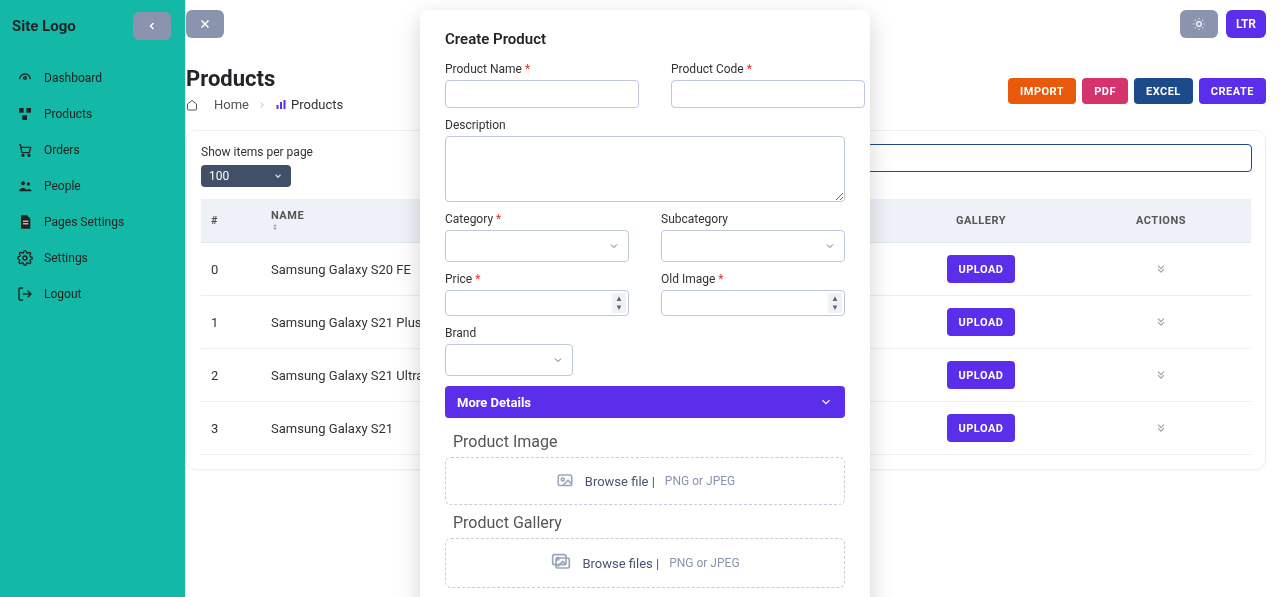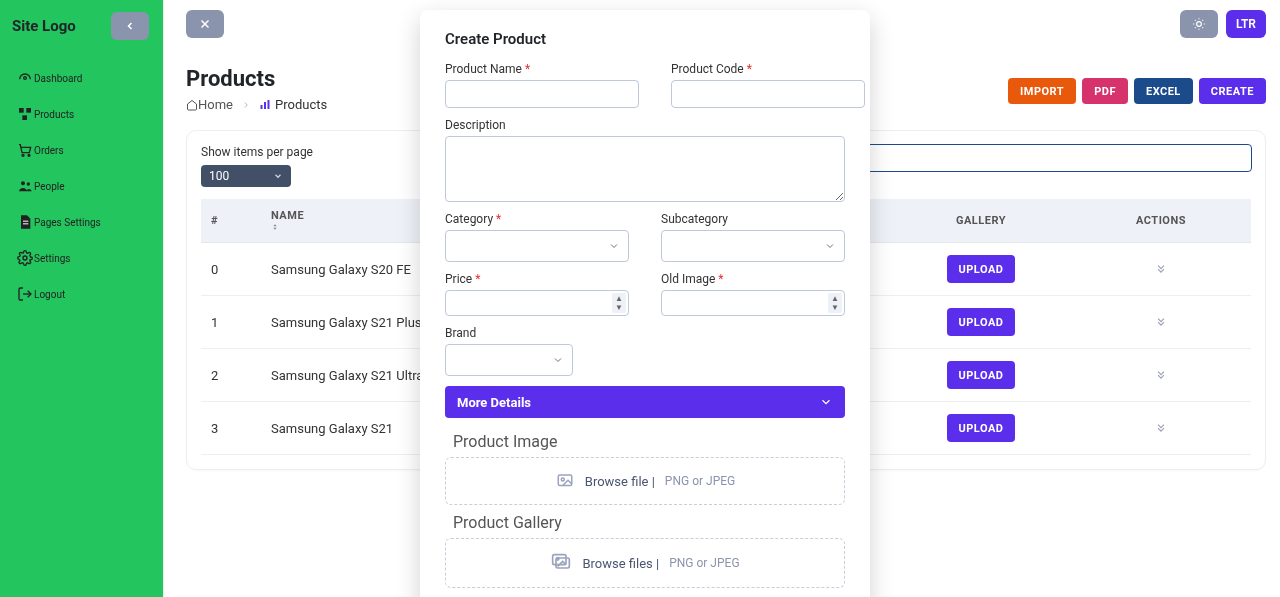--- a/index.html
+++ b/index.html
@@ -8,44 +8,44 @@
       background: #fff;
       color: #212529;
       font-size: 14px;
       width: 1280px;
       height: 597px;
       overflow: hidden;
       position: relative;
     }
     
     .sidebar {
-      width: 164px;
+      width: 186px;
       height: 100%;
       border-right: 1px solid #eee;
-      background: #22c55e;
+      background: #14b8a6;
       float: left;
       padding: 12px 8px 0 8px;
     }
     .sidebar-top { display: flex; align-items: center; justify-content: space-between; padding: 0 6px 10px 4px; }
     .site-logo { font-weight: 700; font-size: 15px; line-height: 1.1; }
     .collapse-btn {
       background: #8a94ad;
       border-radius: 6px;
       width: 38px; height: 28px;
       display: flex; align-items: center; justify-content: center;
       color: #fff; cursor: pointer;
     }
     .nav { margin-top: 10px; }
     .nav-item {
-      display: flex; align-items: center; 
+      display: flex; align-items: center; gap: 10px;
       padding: 10px 8px;
       color: #222;
       cursor: pointer;
       border-radius: 6px;
-      font-size: 10px;
+      font-size: 12px;
     }
     .nav-item .icon { width: 18px; display: flex; align-items: center; justify-content: center; }
     
     .main {
       margin-left: 162px;
       padding: 10px 14px 10px 24px;
       height: 100%;
       position: relative;
     }
     .topbar { display: flex; align-items: center; justify-content: space-between; }
@@ -62,21 +62,21 @@
     .theme-btn {
       background: #8a94ad; color:#fff; width:38px; height:28px; border-radius:6px;
       display:flex; align-items:center; justify-content:center; cursor:pointer;
     }
     .ltr-btn {
       background: #5a2eea; color:#fff; height:28px; padding:0 10px; border-radius:6px;
       display:flex; align-items:center; justify-content:center; cursor:pointer; font-size:12px; font-weight:600;
     }
     .page-title { font-size: 22px; font-weight: 700; margin-top: 28px; }
     .breadcrumb { display:flex; align-items:center; gap:8px; color:#666; font-size:13px; margin-top:6px; }
-    .breadcrumb .home { display:flex; align-items:center; gap:0; color:#555; }
+    .breadcrumb .home { display:flex; align-items:center; gap:16px; color:#555; }
     .breadcrumb .sep { color:#aaa; }
     .breadcrumb .current { color:#333; display:flex; align-items:center; gap:4px; }
     .action-row { position:absolute; right:14px; top:78px; display:flex; gap:6px; }
     .btn-sm { height:26px; border-radius:4px; padding:8px 12px; font-size:11px; font-weight:700; letter-spacing:.5px; color:#fff; display:flex; align-items:center; cursor:pointer; }
     .btn-import { background:#e8590c; }
     .btn-pdf { background:#d6336c; }
     .btn-excel { background:#1c4b8c; }
     .btn-create { background:#5a2eea; }
     .card {
       margin-top: 18px;

